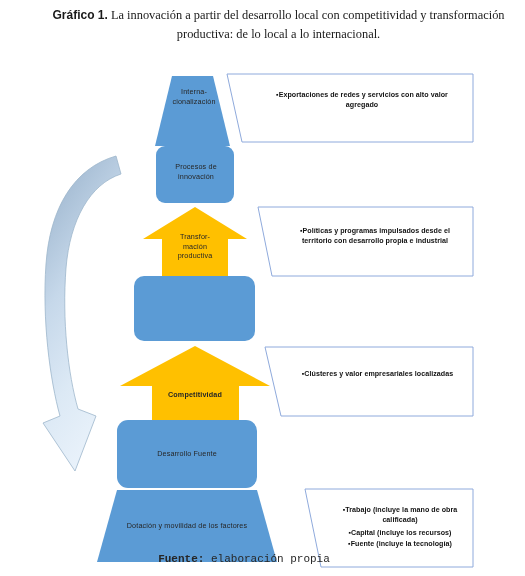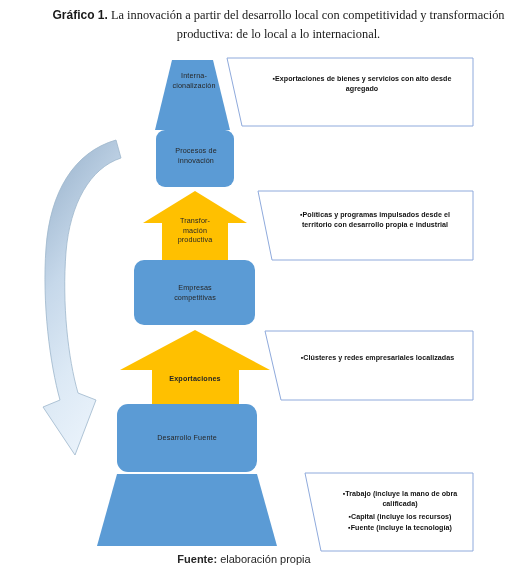--- a/index.html
+++ b/index.html
@@ -30,21 +30,21 @@
   #figure-title .label {
     font-family: "Liberation Sans", sans-serif;
     font-weight: bold;
     font-size: 12px;
   }
 
   
   #diagram {
     position: absolute;
     left: 0;
-    top: 52px;
+    top: 68px;
     width: 525px;
     height: 500px;
     text-decoration: underline;
   }
   #diagram-svg {
     position: absolute;
     left: 0;
     top: 0;
   }
 
@@ -78,21 +78,21 @@
 
   
   #source-note {
     position: absolute;
     left: 0;
     top: 553px;
     width: 488px;
     text-align: center;
     font-size: 11px;
     color: #262626;
-    font-family: Liberation Sans, sans-serif;
+    font-family: Liberation Mono, monospace;
   }
   #source-note .src-label { font-weight: bold; }
 </style>
 </head>
 <body>
 
 <div id="figure-title">
   <span class="label">Gráfico 1.</span><span> La innovación a partir del desarrollo local con competitividad y transformación productiva: de lo local a lo internacional.</span>
 </div>
 
@@ -187,44 +187,43 @@
     <span>Transfor-</span><br>
     <span>mación</span><br>
     <span>productiva</span>
   </div>
 
   <div class="shape-label" style="left:152px; top:94px; width:88px;">
     <span>Procesos de</span><br>
     <span>innovación</span>
   </div>
 
-  <div class="shape-label" style="left:151px; top:231px; width:88px;">
-    <span>Empresas</span><br>
-    <span>competitivas</span>
-  </div>
 
   <div class="shape-label bold" style="left:151px; top:322px; width:88px;">
-    <span>Exportaciones</span>
+    <span>Competitividad</span>
   </div>
 
   <div class="shape-label" style="left:143px; top:381px; width:88px;">
     <span>Desarrollo Fuente</span>
   </div>
 
+  <div class="shape-label" style="left:97px; top:453px; width:180px;">
+    <span>Dotación y movilidad de los factores</span>
+  </div>
 
   <div class="callout-text" style="left:262px; top:22px; width:200px;">
-    <div class="bullet-line wrap"><span class="bul">▪</span><span>Exportaciones de bienes y servicios  con alto desde agregado</span></div>
+    <div class="bullet-line wrap"><span class="bul">▪</span><span>Exportaciones de redes y servicios  con alto valor agregado</span></div>
   </div>
 
   <div class="callout-text" style="left:285px; top:158px; width:180px;">
     <div class="bullet-line wrap"><span class="bul">▪</span><span>Políticas y programas impulsados desde el territorio con desarrollo propia e industrial</span></div>
   </div>
 
   <div class="callout-text" style="left:300px; top:301px; width:155px;">
-    <div class="bullet-line wrap"><span class="bul">▪</span><span>Clústeres y redes empresariales localizadas</span></div>
+    <div class="bullet-line wrap"><span class="bul">▪</span><span>Clústeres y valor empresariales localizadas</span></div>
   </div>
 
   <div class="callout-text" style="left:330px; top:437px; width:140px;">
     <div class="bullet-line wrap"><span class="bul">▪</span><span>Trabajo (incluye la mano de obra calificada)</span></div>
     <div class="bullet-line wrap" style="margin-top:3px;"><span class="bul">▪</span><span>Capital (incluye los recursos)</span></div>
     <div class="bullet-line wrap"><span class="bul">▪</span><span>Fuente (incluye la tecnología)</span></div>
   </div>
 
 </div>
 

